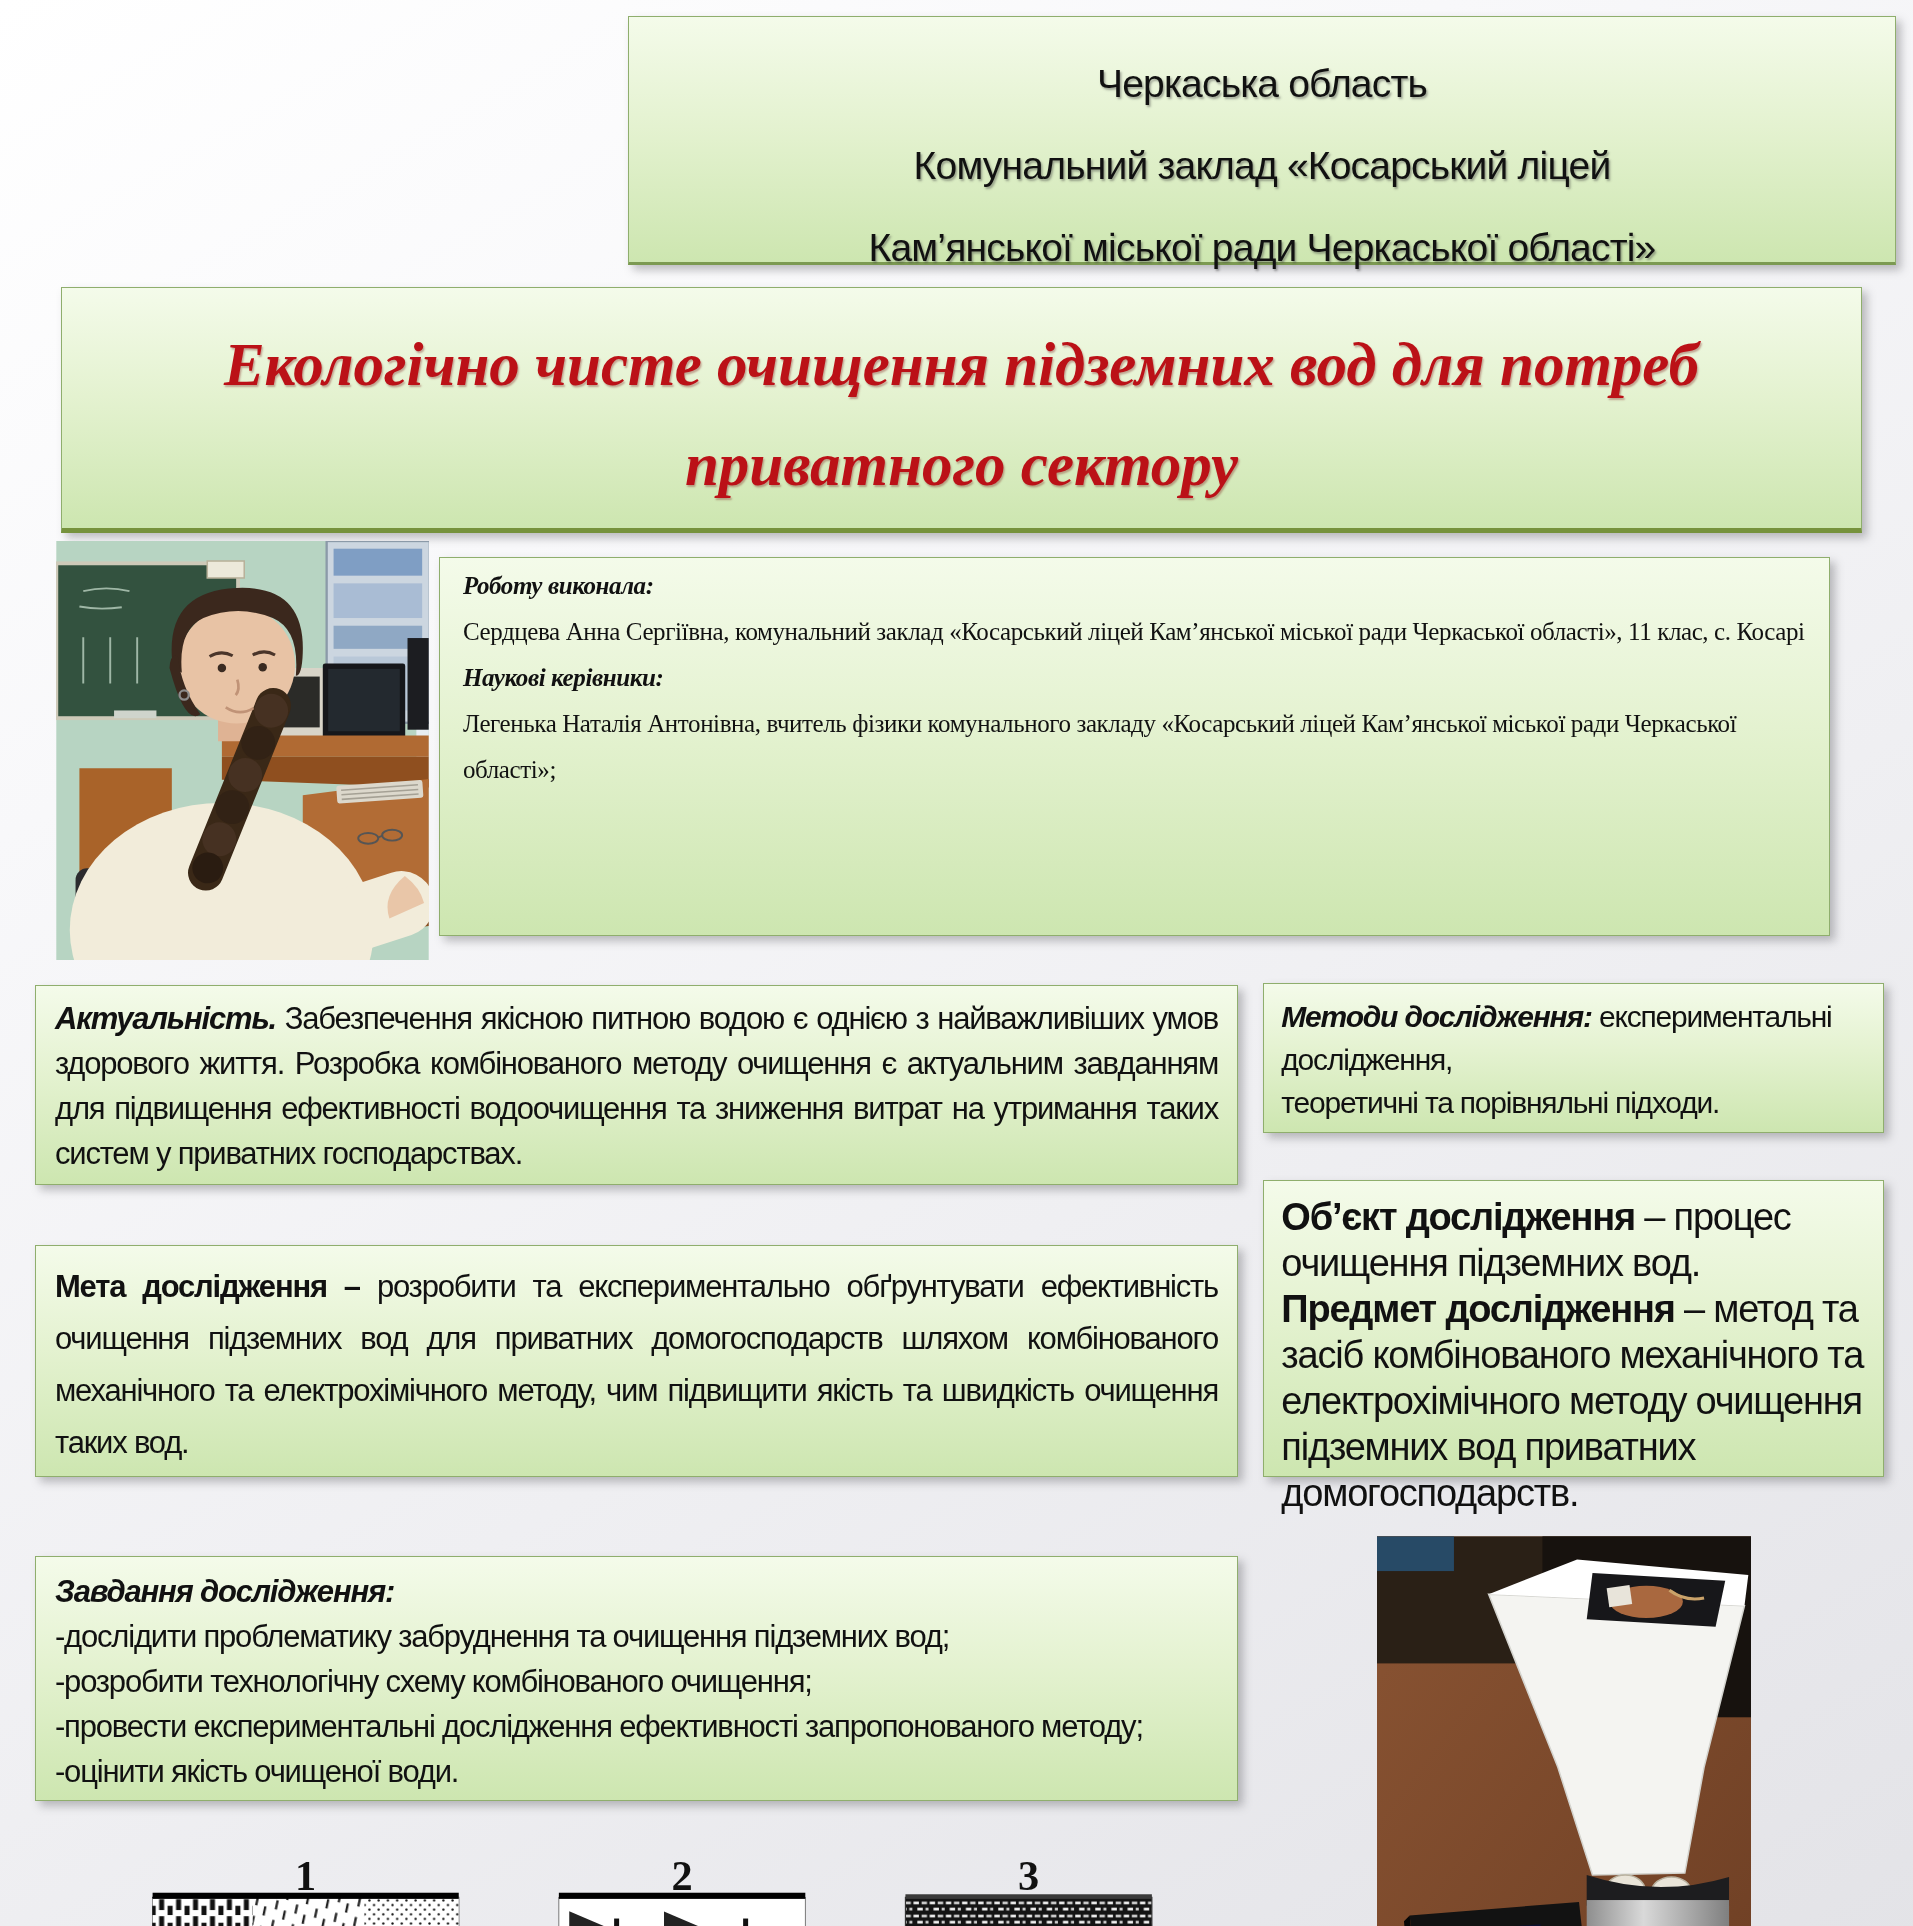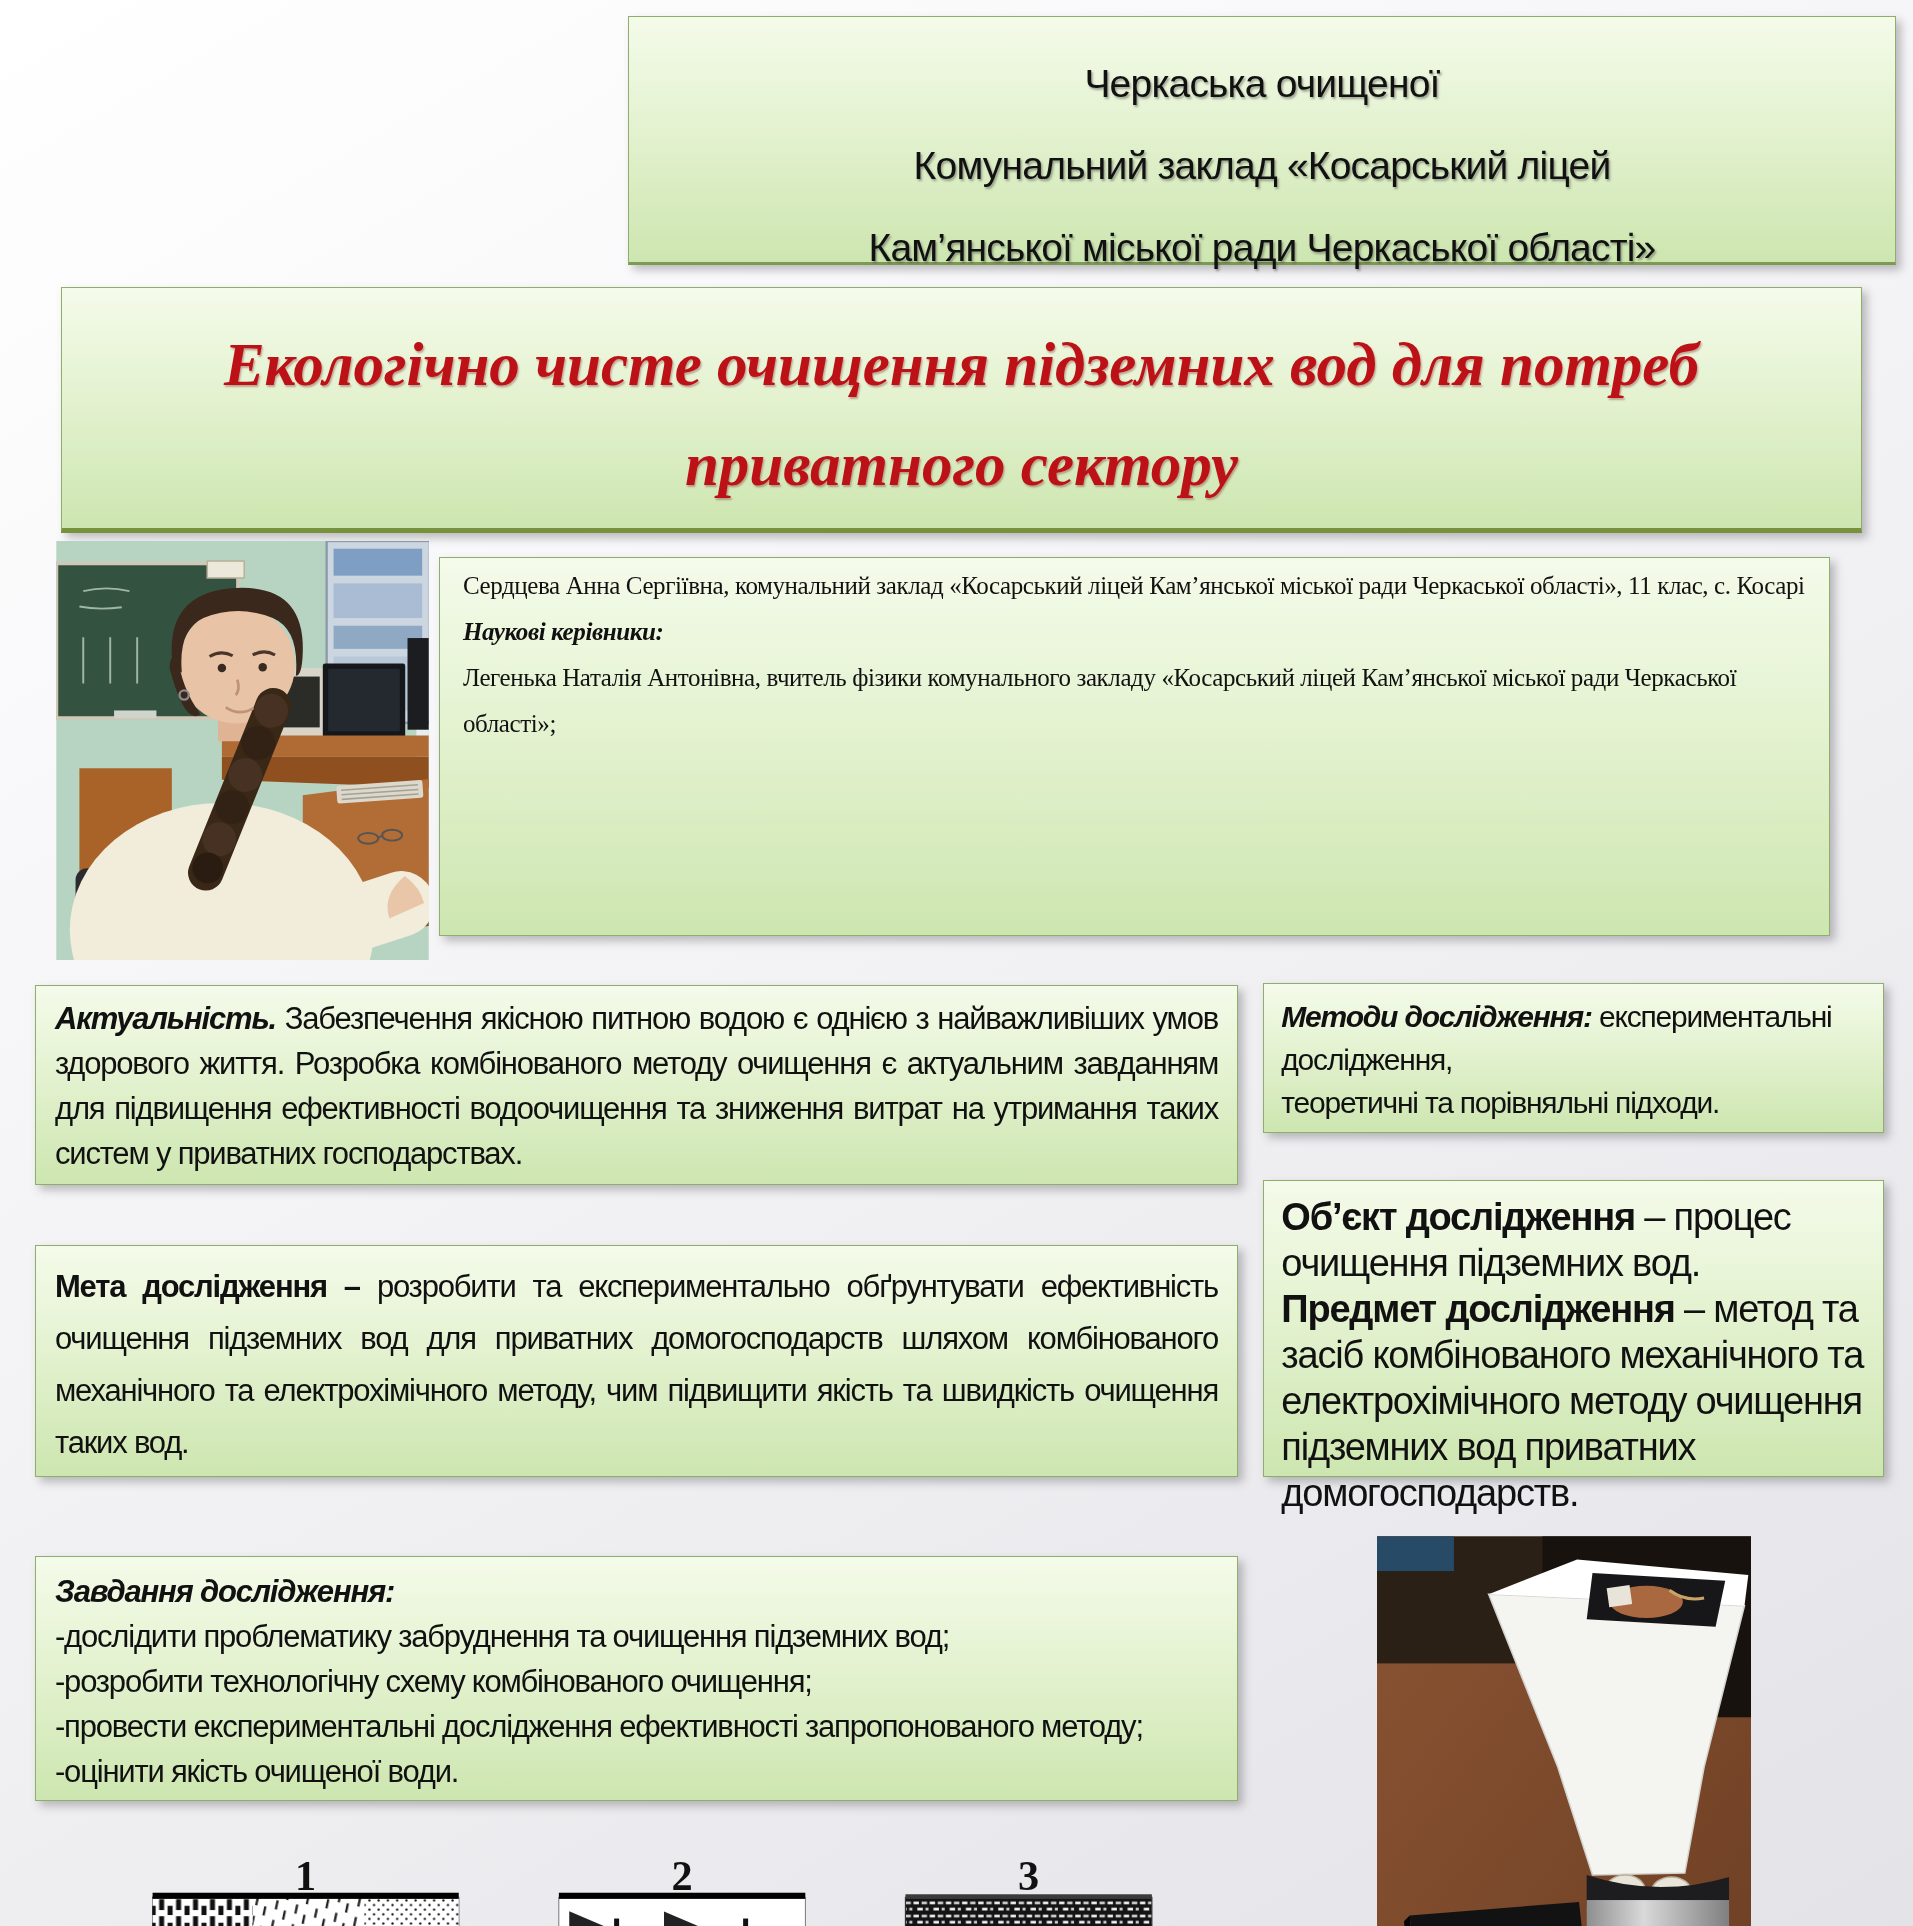--- a/index.html
+++ b/index.html
@@ -42,21 +42,21 @@
   
   .diagram{position:absolute;left:39px;top:1847px;width:1213px;height:222px;}
   .fig2-photo{left:1377px;top:1536px;width:374px;height:498px;}
 </style>
 </head>
 <body>
 
 <div class="poster">
 
   <div class="gbox header-box">
-    <div class="header-line">Черкаська очищеної</div>
+    <div class="header-line">Черкаська область</div>
     <div class="header-line">Комунальний заклад «Косарський ліцей</div>
     <div class="header-line">Кам’янської міської ради Черкаської області»</div>
   </div>
 
   <div class="gbox title-box">
     <div class="title-line">Екологічно чисте очищення підземних вод для потреб</div>
     <div class="title-line">приватного сектору</div>
   </div>
 
   <div class="photo student-photo">
@@ -126,20 +126,21 @@
         <path d="M398 300 q30 -18 60 -2 M510 296 q30 -16 58 0" stroke="#4a352a" stroke-width="8" fill="none"></path>
         <circle cx="430" cy="330" r="11" fill="#3a2b22"></circle>
           <circle cx="536" cy="328" r="11" fill="#3a2b22"></circle>
         <path d="M470 360 q8 26 -4 40 M440 432 q36 24 72 2" stroke="#c09377" stroke-width="7" fill="none"></path>
         <circle cx="332" cy="400" r="12" fill="none" stroke="#8c8c8c" stroke-width="6"></circle>
       </g>
     </svg>
   </div>
 
   <div class="gbox author-box">
+    <p class="lbl-bi">Роботу виконала:</p>
     <p>Сердцева Анна Сергіївна, комунальний заклад «Косарський ліцей Кам’янської міської ради Черкаської області», 11 клас, с. Косарі</p>
     <p class="lbl-bi">Наукові керівники:</p>
     <p>Легенька Наталія Антонівна, вчитель фізики комунального закладу «Косарський ліцей Кам’янської міської ради Черкаської області»;</p>
   </div>
 
   <div class="gbox text-sans actuality-box">
     <span class="lbl-bi">Актуальність.</span>
     <span>Забезпечення якісною питною водою є однією з найважливіших умов здорового життя. Розробка комбінованого методу очищення є актуальним завданням для підвищення ефективності водоочищення та зниження витрат на утримання таких систем у приватних господарствах.</span>
   </div>
 

